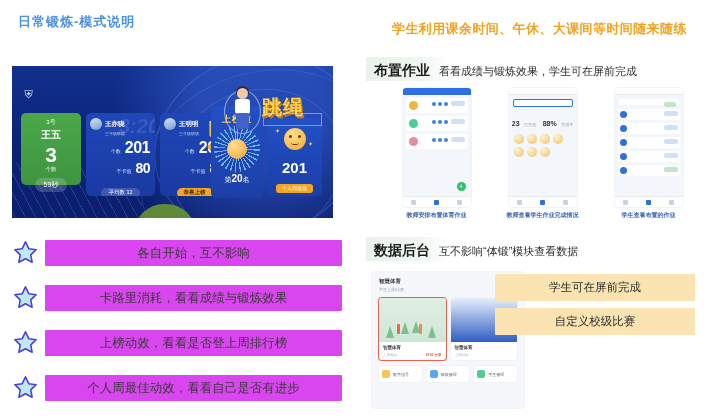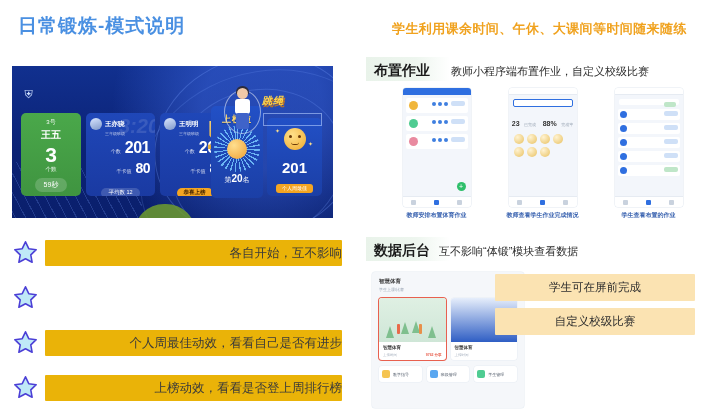--- a/index.html
+++ b/index.html
@@ -9,21 +9,21 @@
     font-family:"Liberation Sans","DejaVu Sans",sans-serif;
     overflow:hidden;
   }
   .page{ position:relative; width:710px; height:419px; background:#fff; }
 
   
   .left-col{ position:absolute; left:0; top:0; width:352px; height:419px; }
 
   .title-main{
     position:absolute; left:18px; top:13px;
-    font-size:19px; font-weight:bold; color:#4a90e2;
+    font-size:13px; font-weight:bold; color:#4a90e2;
     letter-spacing:1px;
   }
 
   
   .video{
     position:absolute; left:12px; top:66px; width:321px; height:152px;
     background:#0d2a8c;
     overflow:hidden;
   }
   .video-bg-dark{
@@ -42,21 +42,21 @@
   .swoosh.s3{ right:-12px; top:24px; width:175px; height:150px; border-color:rgba(120,160,255,.25);}
   .diag{
     position:absolute; left:-20px; bottom:-14px; width:150px; height:70px;
     background:repeating-linear-gradient(62deg, rgba(120,160,255,.22) 0 1px, rgba(0,0,0,0) 1px 9px);
   }
   .logo-badge{
     position:absolute; left:10px; top:22px; width:13px; height:13px;
     color:#cfe0ff; font-size:11px; line-height:13px; text-align:center;
   }
   .rank-panel{
-    position:absolute; left:9px; top:47px; width:60px; height:83px;
+    position:absolute; left:9px; top:47px; width:60px; height:72px;
     background:linear-gradient(180deg,#4aa84a,#3f9440);
     border-radius:5px; color:#fff; text-align:center;
   }
   .rank-panel .no{ font-size:6px; margin-top:5px; opacity:.95; }
   .rank-panel .nm{ font-size:10px; font-weight:bold; margin-top:1px; }
   .rank-panel .big{ font-size:21px; font-weight:bold; line-height:21px; margin-top:2px; }
   .rank-panel .unit{ font-size:5.5px; opacity:.9; margin-top:1px;}
   .rank-panel .pill{
     display:inline-block; margin-top:4px; padding:2px 9px;
     background:rgba(255,255,255,.18); border-radius:9px;
@@ -145,62 +145,62 @@
   .jumper .hair{ position:absolute; left:8px; top:-2px; width:13px;height:9px;border-radius:7px 7px 3px 3px;
     background:#2b2b3d;}
   .jumper .body{ position:absolute; left:7px; top:11px; width:15px;height:15px;border-radius:3px;
     background:#fff;}
   .jumper .legs{ position:absolute; left:8px; top:25px; width:13px;height:16px;border-radius:2px;
     background:#3f63c9;}
   .jumper .rope{ position:absolute; left:-4px; top:2px; width:37px;height:44px;
     border:1.5px solid #cfd9ee; border-radius:50%; opacity:.65;}
   .tiaosheng{
     position:absolute; left:250px; top:28px;
-    font-size:10px; font-weight:bold; color:#ffd54a;
-    font-style:italic; text-shadow:1.5px 1.5px 0 #c8761c;
+    font-size:20px; font-weight:bold; color:#ffd54a;
+    text-shadow:1.5px 1.5px 0 #c8761c;
     letter-spacing:1px;
   }
   .ts-box{
     position:absolute; left:251px; top:47px; width:59px; height:13px;
     border:1px solid rgba(180,205,255,.6);
   }
   .green-arc{
     position:absolute; left:122px; bottom:-16px; width:62px;height:30px;
     border-radius:62px 62px 0 0; background:#6f9c2e; opacity:.85;
   }
 
   
   .bullets{ position:absolute; left:12px; top:236px; width:330px; }
   .bullet{ display:flex; align-items:center; height:33px; margin-bottom:12px; }
   .star{ width:27px; height:27px; flex:0 0 auto; margin-right:6px; position:relative;}
   .star svg{ display:block; }
   .bullet-txt{
     flex:1 1 auto; height:26px; line-height:26px;
-    background:#eab308; color:#3a3a3a; font-size:12.5px;
-    text-align:right; border-radius:1px; white-space:nowrap;
+    background:#d946ef; color:#3a3a3a; font-size:12.5px;
+    text-align:center; border-radius:1px; white-space:nowrap;
   }
 
   
   .right-col{ position:absolute; left:352px; top:0; width:358px; height:419px; }
 
   .title-right{
     position:absolute; left:40px; top:20px;
     font-size:13px; font-weight:bold; color:#f0a21e; letter-spacing:.4px;
   }
 
   .sec-head{ position:absolute; display:flex; align-items:baseline; }
   .sec-head .bar{
     position:absolute; left:-8px; top:-5px; width:84px; height:24px;
     background:linear-gradient(90deg,#e9f3ea 0%, #eef6ef 60%, rgba(255,255,255,0) 100%);
     z-index:0;
   }
   .sec-title{ position:relative; z-index:1; font-size:14px; font-weight:bold; color:#1b1b1b;}
   .sec-sub{ position:relative; z-index:1; font-size:11px; color:#2b2b2b; margin-left:9px;}
 
-  .sec1-head{ left:22px; top:62px;gap:12px; }
+  .sec1-head{ left:22px; top:62px; }
   .sec2-head{ left:22px; top:242px; }
 
   
   .phones{ position:absolute; left:18px; top:88px; width:330px; height:140px; }
   .phone-wrap{ position:absolute; top:0; width:101px; }
   .phone-wrap.p1{ left:16px; }
   .phone-wrap.p2{ left:122px; }
   .phone-wrap.p3{ left:228px; }
   .phone{
     width:68px; height:119px; margin:0 auto;
@@ -402,51 +402,52 @@
         </span>
         <span class="bullet-txt">各自开始，互不影响</span>
       </div>
 
       <div class="bullet">
         <span class="star">
           <svg width="27" height="27" viewBox="0 0 24 24">
             <path d="M12 2.5l2.9 6.1 6.6.9-4.8 4.6 1.2 6.6L12 17.6 6.1 20.7l1.2-6.6L2.5 9.5l6.6-.9z" fill="#bfe9f7" stroke="#4b3fd6" stroke-width="1.4" stroke-linejoin="round"></path>
           </svg>
         </span>
+        <span class="bullet-txt">卡路里消耗，看看成绩与锻炼效果</span>
+      </div>
+
+      <div class="bullet">
+        <span class="star">
+          <svg width="27" height="27" viewBox="0 0 24 24">
+            <path d="M12 2.5l2.9 6.1 6.6.9-4.8 4.6 1.2 6.6L12 17.6 6.1 20.7l1.2-6.6L2.5 9.5l6.6-.9z" fill="#bfe9f7" stroke="#4b3fd6" stroke-width="1.4" stroke-linejoin="round"></path>
+          </svg>
+        </span>
+        <span class="bullet-txt">上榜动效，看看是否登上周排行榜</span>
       </div>
 
       <div class="bullet">
         <span class="star">
           <svg width="27" height="27" viewBox="0 0 24 24">
             <path d="M12 2.5l2.9 6.1 6.6.9-4.8 4.6 1.2 6.6L12 17.6 6.1 20.7l1.2-6.6L2.5 9.5l6.6-.9z" fill="#bfe9f7" stroke="#4b3fd6" stroke-width="1.4" stroke-linejoin="round"></path>
           </svg>
         </span>
         <span class="bullet-txt">个人周最佳动效，看看自己是否有进步</span>
       </div>
 
-      <div class="bullet">
-        <span class="star">
-          <svg width="27" height="27" viewBox="0 0 24 24">
-            <path d="M12 2.5l2.9 6.1 6.6.9-4.8 4.6 1.2 6.6L12 17.6 6.1 20.7l1.2-6.6L2.5 9.5l6.6-.9z" fill="#bfe9f7" stroke="#4b3fd6" stroke-width="1.4" stroke-linejoin="round"></path>
-          </svg>
-        </span>
-        <span class="bullet-txt">上榜动效，看看是否登上周排行榜</span>
-      </div>
-
     </div>
   </div>
 
   <div class="right-col">
 
     <div class="title-right">学生利用课余时间、午休、大课间等时间随来随练</div>
 
     <div class="sec-head sec1-head">
       <span class="bar"></span>
       <span class="sec-title">布置作业</span>
-      <span class="sec-sub">教师小程序端布置作业，自定义校级比赛</span>
+      <span class="sec-sub">看看成绩与锻炼效果，学生可在屏前完成</span>
     </div>
 
     <div class="phones">
 
       <div class="phone-wrap p1">
         <div class="phone">
           <div class="ph-topbar"></div>
           <div class="ph-list">
             <div class="ph-item">
               <span class="ph-ava" style="background:#f0b63c"></span>

